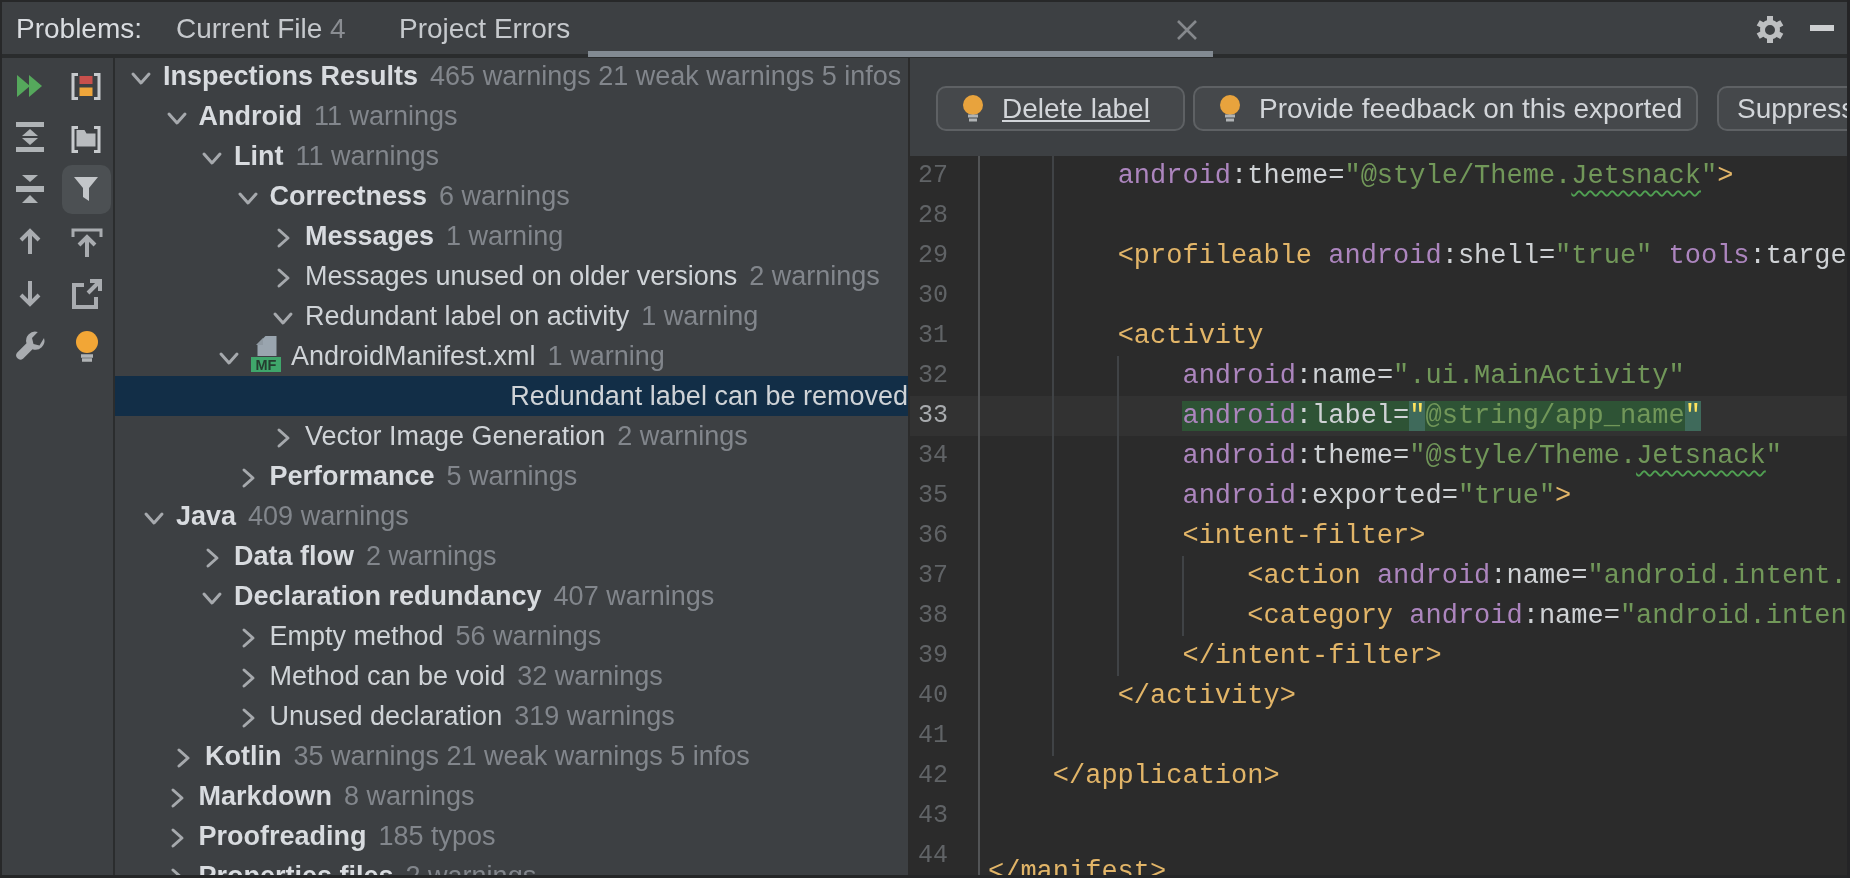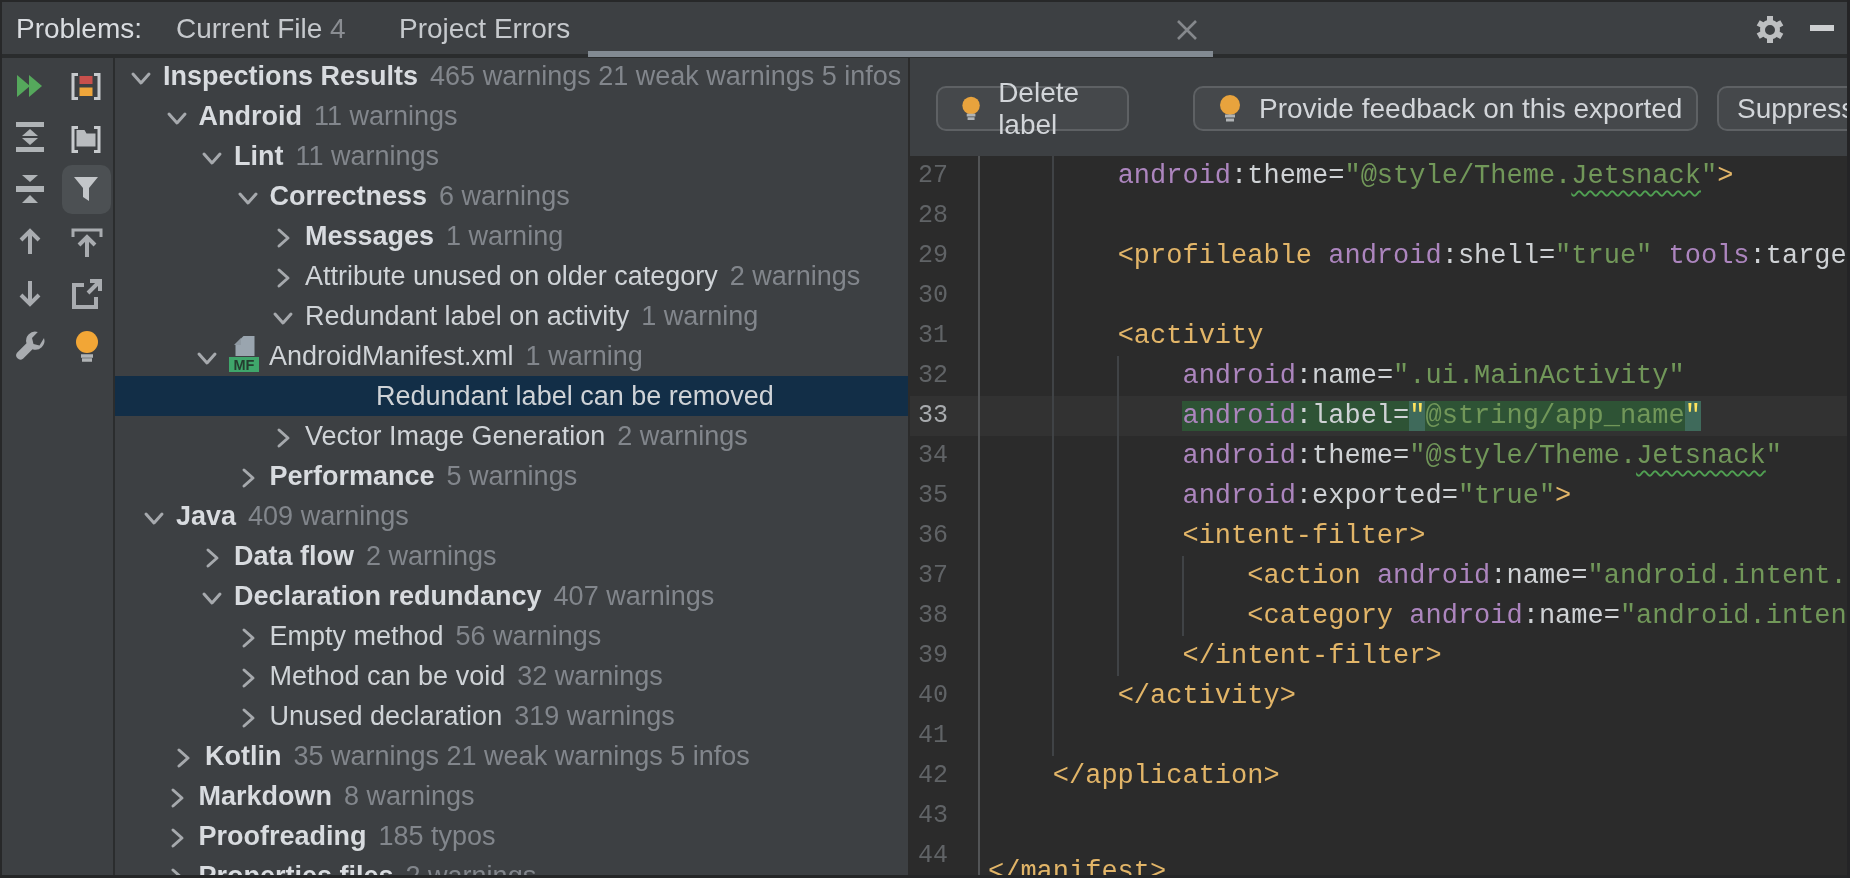--- a/index.html
+++ b/index.html
@@ -141,33 +141,33 @@
             <path d="M5 9 L13 18 L21 9" stroke="#A6A9AD" stroke-width="3" fill="none" stroke-linecap="round" stroke-linejoin="round"></path>
           </svg></span><span class="b">Lint</span><span class="cnt">11 warnings</span></div>
     <div class="trow" style="padding-left:119.5px;"><span class="chev"><svg width="26" height="26" viewBox="0 0 26 26">
             <path d="M5 9 L13 18 L21 9" stroke="#A6A9AD" stroke-width="3" fill="none" stroke-linecap="round" stroke-linejoin="round"></path>
           </svg></span><span class="b">Correctness</span><span class="cnt">6 warnings</span></div>
     <div class="trow" style="padding-left:155.0px;"><span class="chev"><svg width="26" height="26" viewBox="0 0 26 26">
             <path d="M9 5 L18 13 L9 21" stroke="#A6A9AD" stroke-width="3" fill="none" stroke-linecap="round" stroke-linejoin="round"></path>
           </svg></span><span class="b">Messages</span><span class="cnt">1 warning</span></div>
     <div class="trow" style="padding-left:155.0px;"><span class="chev"><svg width="26" height="26" viewBox="0 0 26 26">
             <path d="M9 5 L18 13 L9 21" stroke="#A6A9AD" stroke-width="3" fill="none" stroke-linecap="round" stroke-linejoin="round"></path>
-          </svg></span><span class="r">Attribute unused on older category</span><span class="cnt">2 warnings</span></div>
+          </svg></span><span class="r">Messages unused on older versions</span><span class="cnt">2 warnings</span></div>
     <div class="trow" style="padding-left:155.0px;"><span class="chev"><svg width="26" height="26" viewBox="0 0 26 26">
             <path d="M5 9 L13 18 L21 9" stroke="#A6A9AD" stroke-width="3" fill="none" stroke-linecap="round" stroke-linejoin="round"></path>
           </svg></span><span class="r">Redundant label on activity</span><span class="cnt">1 warning</span></div>
-    <div class="trow" style="padding-left:79px;"><span class="chev"><svg width="26" height="26" viewBox="0 0 26 26">
+    <div class="trow" style="padding-left:101px;"><span class="chev"><svg width="26" height="26" viewBox="0 0 26 26">
             <path d="M5 9 L13 18 L21 9" stroke="#A6A9AD" stroke-width="3" fill="none" stroke-linecap="round" stroke-linejoin="round"></path>
           </svg></span><span style="display:inline-block;width:32px;height:38px;position:relative;vertical-align:middle;margin-top:-8px;margin-right:8px;"><svg width="32" height="38" viewBox="0 0 32 38">
             <path d="M14.5 1 H25.5 V21 H6.5 V9 Z" fill="#9AA5AF"></path>
             <path d="M12 3 V10 H5 Z" fill="#8F99A2"></path>
             <rect x="0" y="22" width="30" height="15" fill="#3FA66B"></rect>
             <text x="15" y="34.5" text-anchor="middle" font-family="Liberation Sans" font-size="14.5" font-weight="bold" fill="#253D30">MF</text>
           </svg></span><span class="r">AndroidManifest.xml</span><span class="cnt">1 warning</span></div>
-    <div class="trow sel" style="padding-left:226.0px;"><span style="display:inline-block;width:35px;"></span><span class="r">Redundant label can be removed</span></div>
+    <div class="trow sel" style="padding-left:226.0px;text-align:right;"><span style="display:inline-block;width:35px;"></span><span class="r">Redundant label can be removed</span></div>
     <div class="trow" style="padding-left:155.0px;"><span class="chev"><svg width="26" height="26" viewBox="0 0 26 26">
             <path d="M9 5 L18 13 L9 21" stroke="#A6A9AD" stroke-width="3" fill="none" stroke-linecap="round" stroke-linejoin="round"></path>
           </svg></span><span class="r">Vector Image Generation</span><span class="cnt">2 warnings</span></div>
     <div class="trow" style="padding-left:119.5px;"><span class="chev"><svg width="26" height="26" viewBox="0 0 26 26">
             <path d="M9 5 L18 13 L9 21" stroke="#A6A9AD" stroke-width="3" fill="none" stroke-linecap="round" stroke-linejoin="round"></path>
           </svg></span><span class="b">Performance</span><span class="cnt">5 warnings</span></div>
     <div class="trow" style="padding-left:26px;"><span class="chev"><svg width="26" height="26" viewBox="0 0 26 26">
             <path d="M5 9 L13 18 L21 9" stroke="#A6A9AD" stroke-width="3" fill="none" stroke-linecap="round" stroke-linejoin="round"></path>
           </svg></span><span class="b">Java</span><span class="cnt">409 warnings</span></div>
     <div class="trow" style="padding-left:84.0px;"><span class="chev"><svg width="26" height="26" viewBox="0 0 26 26">
@@ -234,21 +234,21 @@
       <div class="cl" style="top:698px;">    <span class="tag">&lt;/application&gt;</span></div>
       <div class="ln" style="top:738px;">43</div>
       <div class="ln" style="top:778px;">44</div>
       <div class="cl" style="top:794px;text-decoration:underline;"><span class="tag">&lt;/manifest&gt;</span></div>
     </div>
     <div id="gutsep"></div>
     <div class="guide" style="left:142px;top:98px;height:600px;"></div>
     <div class="guide" style="left:207px;top:298px;height:320px;"></div>
     <div class="guide" style="left:272px;top:498px;height:80px;"></div>
     <div id="strip">
-      <div class="btn" style="left:26px;width:193px;">
+      <div class="btn" style="left:26px;width:249px;text-decoration:underline;">
         <svg width="30" height="34" viewBox="0 0 30 34">
           <circle cx="15" cy="13" r="10" fill="#E8A33D"></circle>
           <path d="M10 24 h10 M11 28 h8" stroke="#B0B3B5" stroke-width="3"></path>
         </svg>
         <span>Delete label</span>
       </div>
       <div class="btn" style="left:283px;width:505px;">
         <svg width="30" height="34" viewBox="0 0 30 34">
           <circle cx="15" cy="13" r="10" fill="#E8A33D"></circle>
           <path d="M10 24 h10 M11 28 h8" stroke="#B0B3B5" stroke-width="3"></path>

